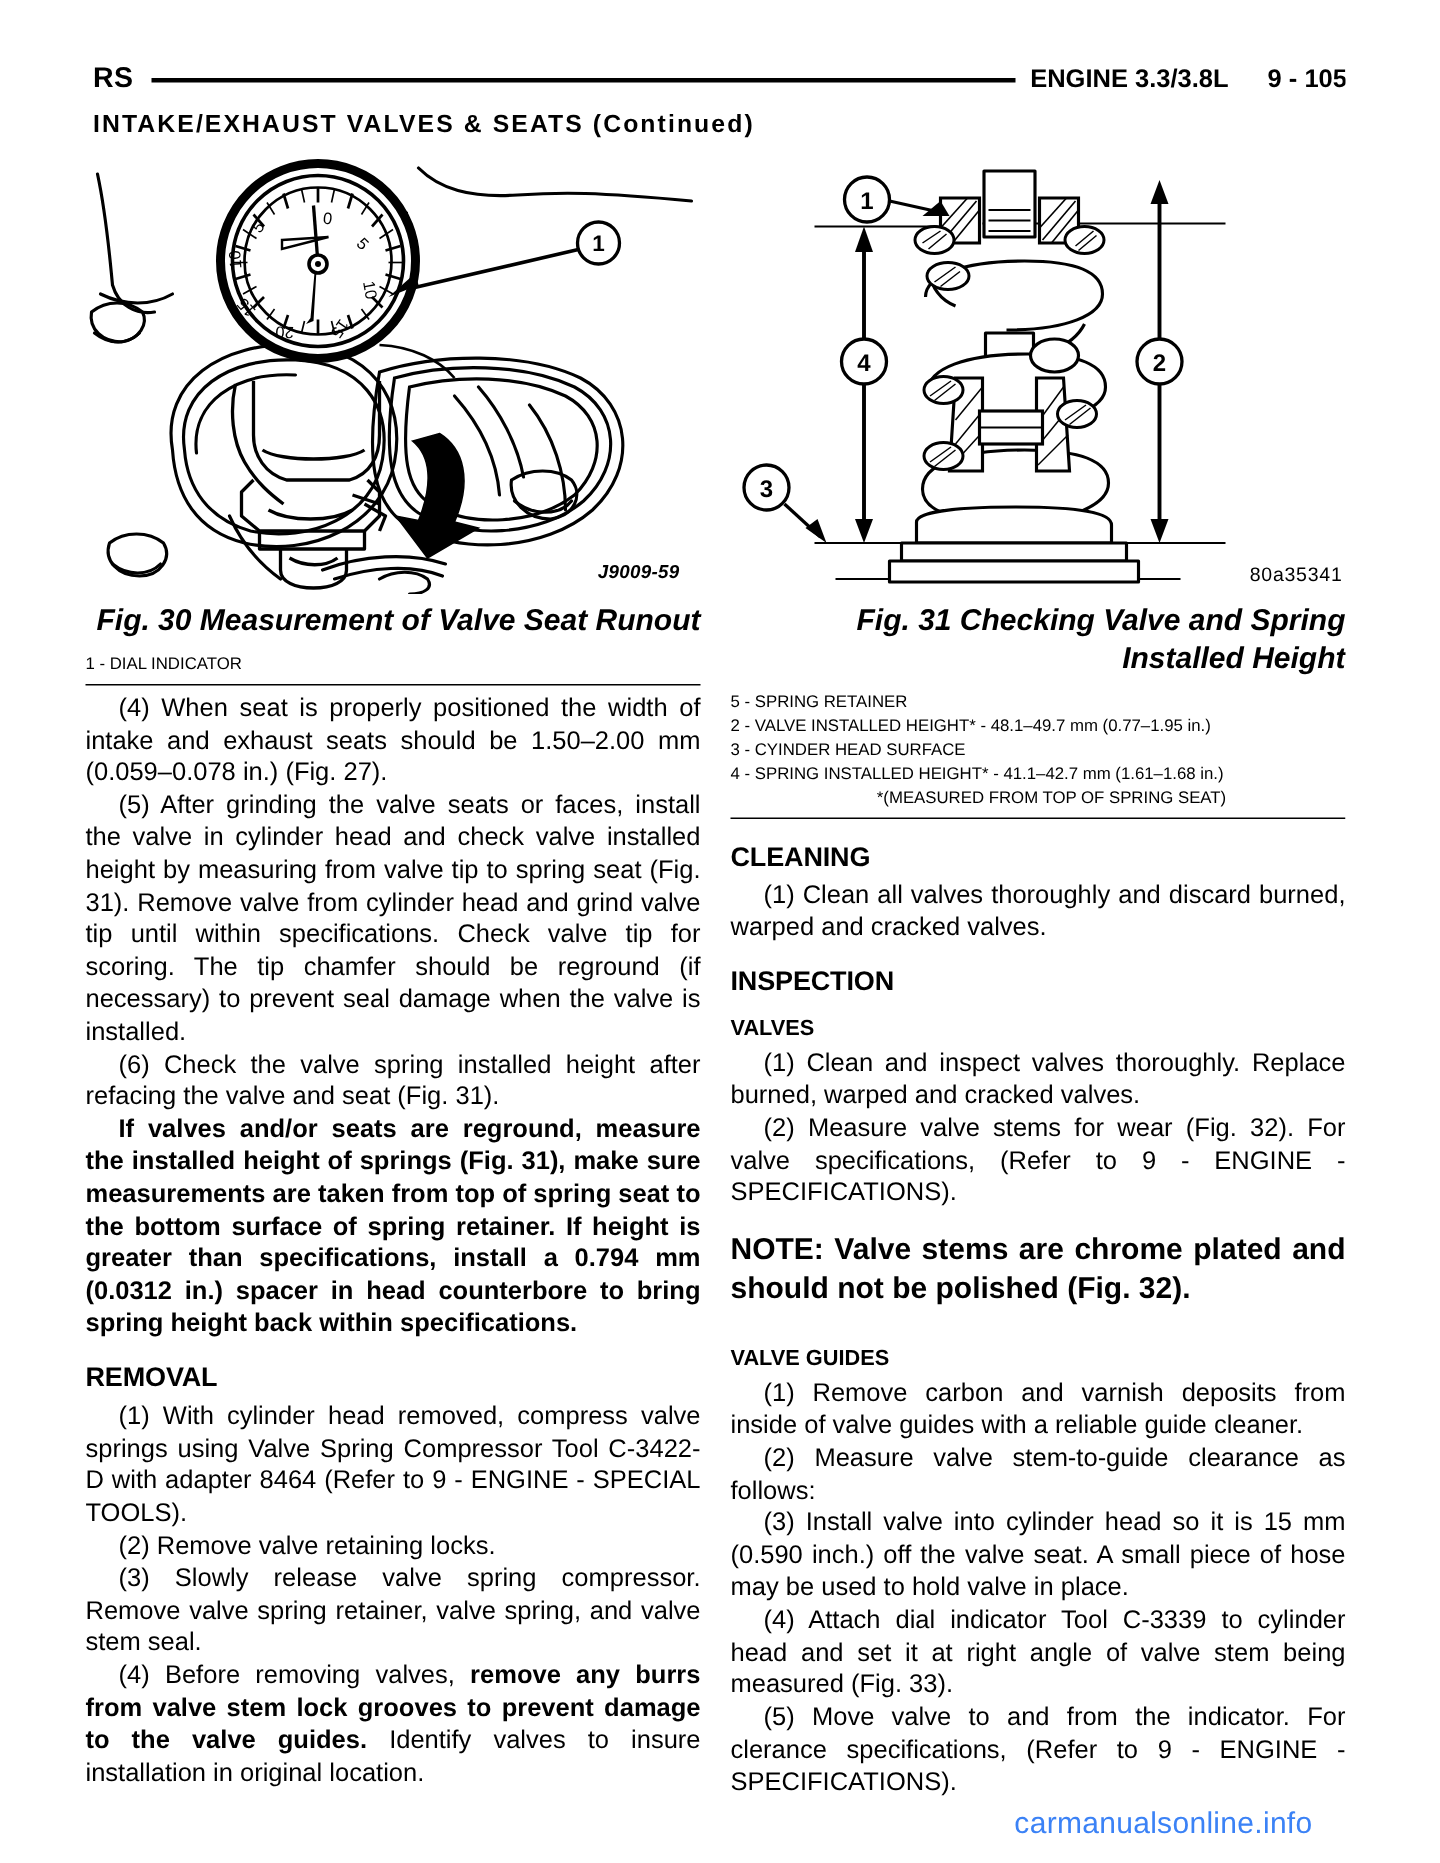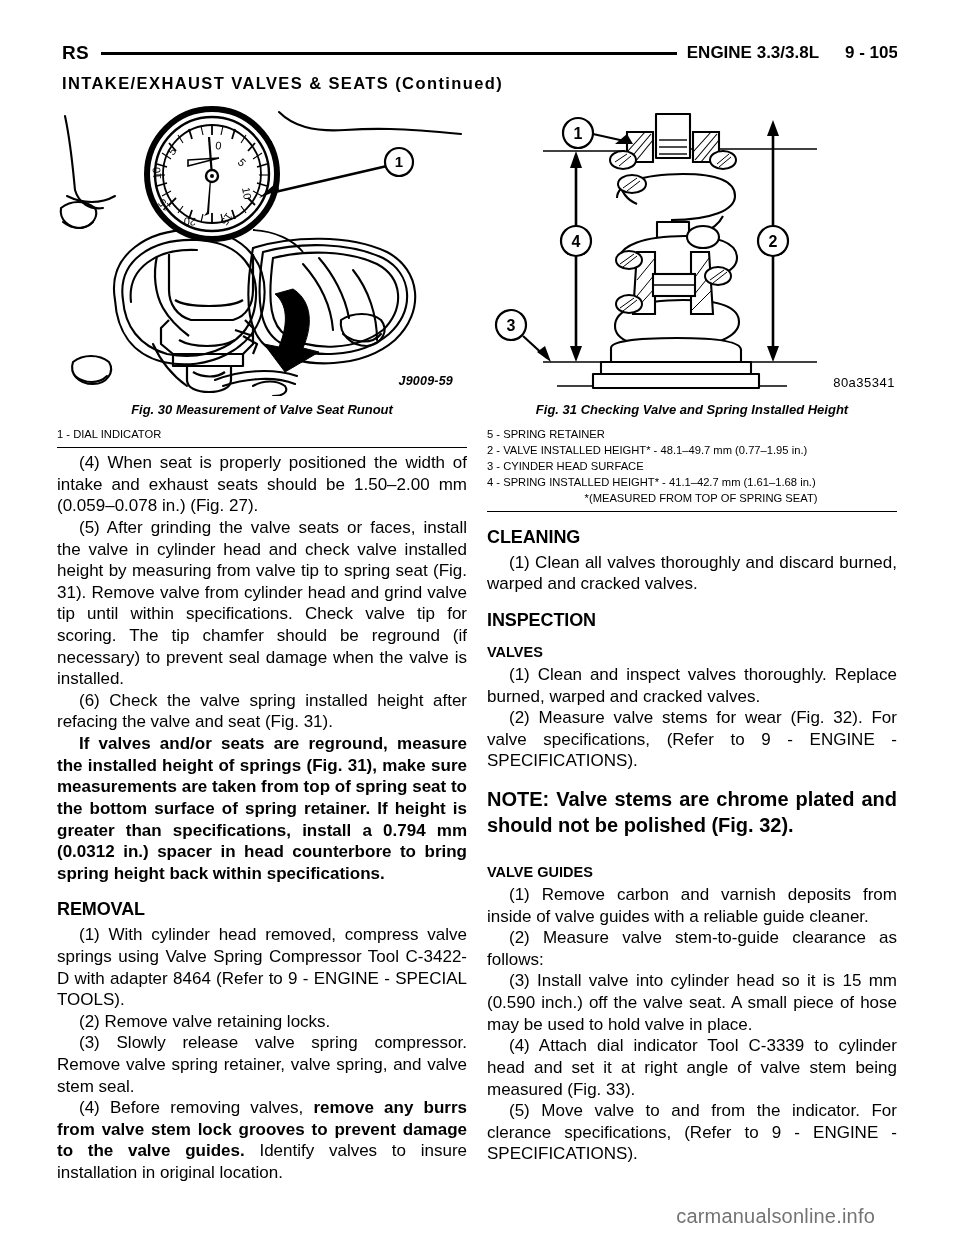--- a/index.html
+++ b/index.html
@@ -90,22 +90,22 @@
     font-size: 12.5px;
     letter-spacing: 0.2px;
   }
   .fig-id-30 { right: 14px; bottom: 8px; font-style: italic; }
   .fig-id-31 { right: 2px;  bottom: 6px; font-style: normal; font-weight: normal; font-size: 13px; letter-spacing: .5px;}
 
   .figure-caption {
     font-family: "Liberation Sans", sans-serif;
     font-weight: bold;
     font-style: italic;
-    font-size: 13px;
-    text-align: center;
+    font-size: 20px;
+    text-align: right;
     margin-top: 6px;
     line-height: 1.25;
   }
 
   .callouts {
     font-family: "Liberation Sans", sans-serif;
     font-size: 11.2px;
     line-height: 1.42;
     margin-top: 9px;
     padding-bottom: 4px;
@@ -158,21 +158,21 @@
     margin-top: 14px;
   }
 
   
   .watermark {
     position: absolute;
     right: 22px;
     bottom: 14px;
     font-family: "Liberation Sans", sans-serif;
     font-size: 20px;
-    color: #737373;
+    color: #3b82f6;
     letter-spacing: 0.2px;
     margin-left: 42px;
   }
 </style>
 </head>
 <body>
 
 <div class="page">
 
   <div class="header">

